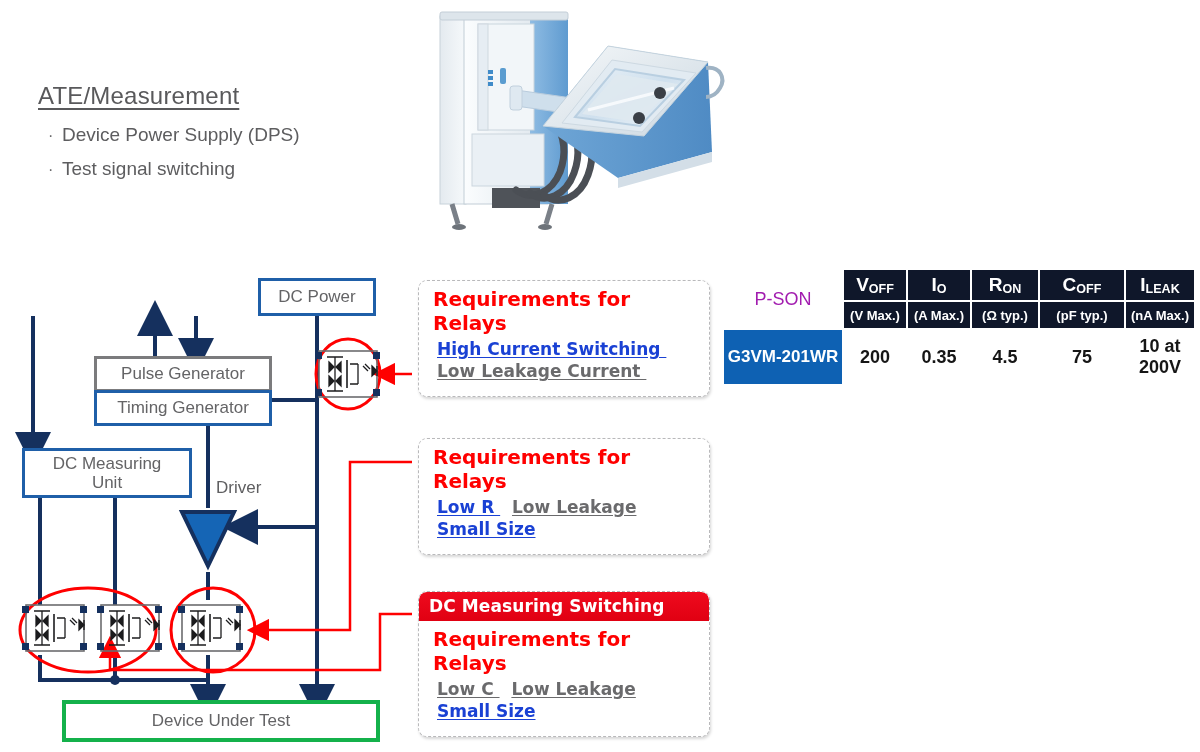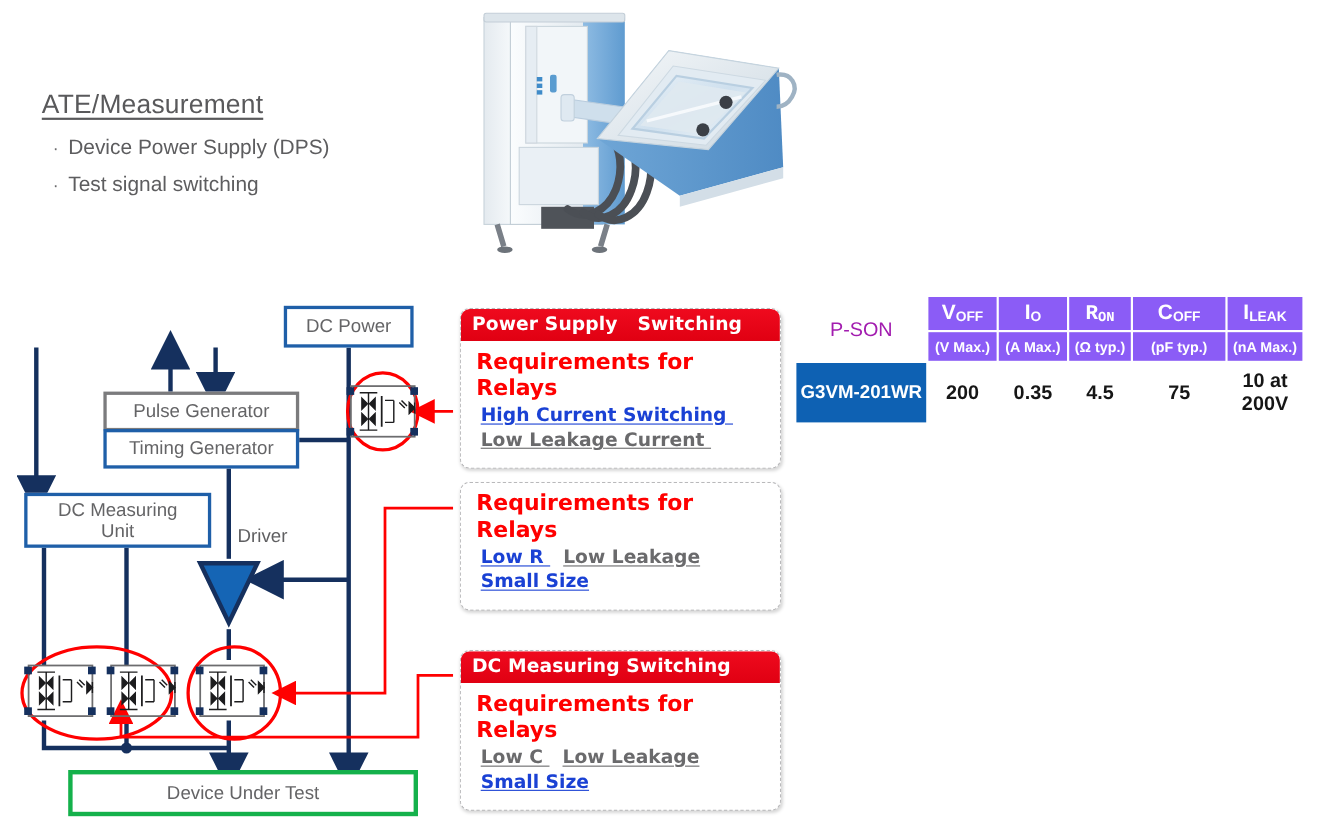--- a/index.html
+++ b/index.html
@@ -41,21 +41,21 @@
   .callout .req{color:#ff0000;font-weight:bold;font-size:20px;margin:0 0 4px 2px;}
   .callout .row{font-size:17px;font-weight:bold;line-height:1.25;margin:0 0 1px 6px;}
   .tk{text-decoration:underline;text-underline-offset:2px;white-space:pre;}
   .tk.blue{color:#1a41d4;}
   .tk.gray{color:#6a6a6c;}
 
   
   #tbl{left:722px;top:268px;}
   table{border-collapse:separate;border-spacing:2px;
         font-family:"Liberation Sans",sans-serif;}
-  td{background:#8b5cf6;color:#fff;text-align:center;vertical-align:middle;
+  td{background:#0f172a;color:#fff;text-align:center;vertical-align:middle;
      font-weight:bold;padding:0;}
   td.pkg{background:#fff;color:#a21caf;font-weight:normal;font-size:18px;width:118px;}
   td.part{background:#0e61b3;color:#fff;font-size:17px;width:118px;}
   td.hd1{font-size:19px;height:30px;}
   td.hd2{font-size:13px;height:26px;font-weight:bold;}
   td.val{background:#fff;color:#161616;font-size:18px;height:54px;}
   sub{font-size:.66em;vertical-align:-.18em;font-weight:bold;}
 </style>
 </head>
 <body>
@@ -318,21 +318,20 @@
 Unit</span>
   </div>
   <div class="dbox green" style="left:62px;top:450px;width:318px;height:42px;">
     <span>Device Under Test</span>
   </div>
 
   <div class="lbl" style="left:216px;top:228px;">Driver</div>
 </div>
 
 <div class="callout abs" style="left:418px;top:280px;">
-  <div class="hd">Power Supply   Switching</div>
   <div class="bd">
     <div class="req">Requirements for Relays</div>
     <div class="row">
       <span class="tk blue">High Current Switching </span>
     </div>
     <div class="row">
       <span class="tk gray">Low Leakage Current </span>
     </div>
   </div>
 </div>
@@ -366,21 +365,21 @@
   <table>
     <tbody>
         <tr>
       <td class="pkg" rowspan="2">P-SON</td>
       <td class="hd1" style="width:62px;">
         <span>V</span><sub>OFF</sub>
       </td>
       <td class="hd1" style="width:62px;">
         <span>I</span><sub>O</sub>
       </td>
-      <td class="hd1" style="width:56px;font-family:Liberation Mono, monospace;">
+      <td class="hd1" style="width:66px;">
         <span>R</span><sub>ON</sub>
       </td>
       <td class="hd1" style="width:84px;">
         <span>C</span><sub>OFF</sub>
       </td>
       <td class="hd1" style="width:68px;">
         <span>I</span><sub>LEAK</sub>
       </td>
     </tr>
     <tr>

